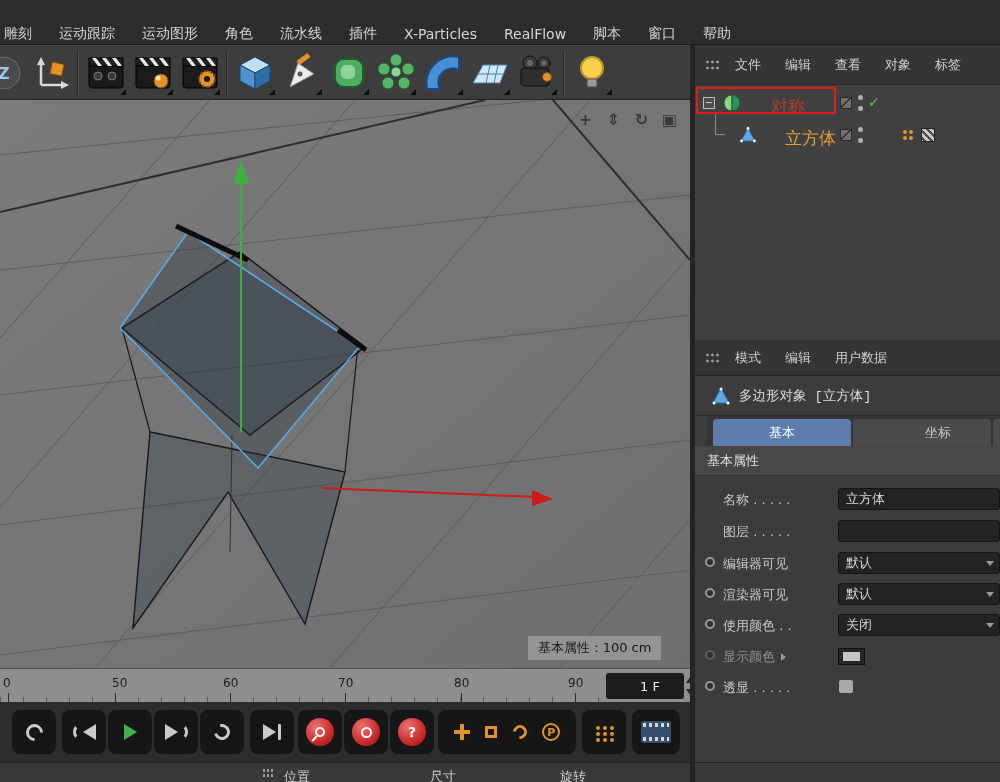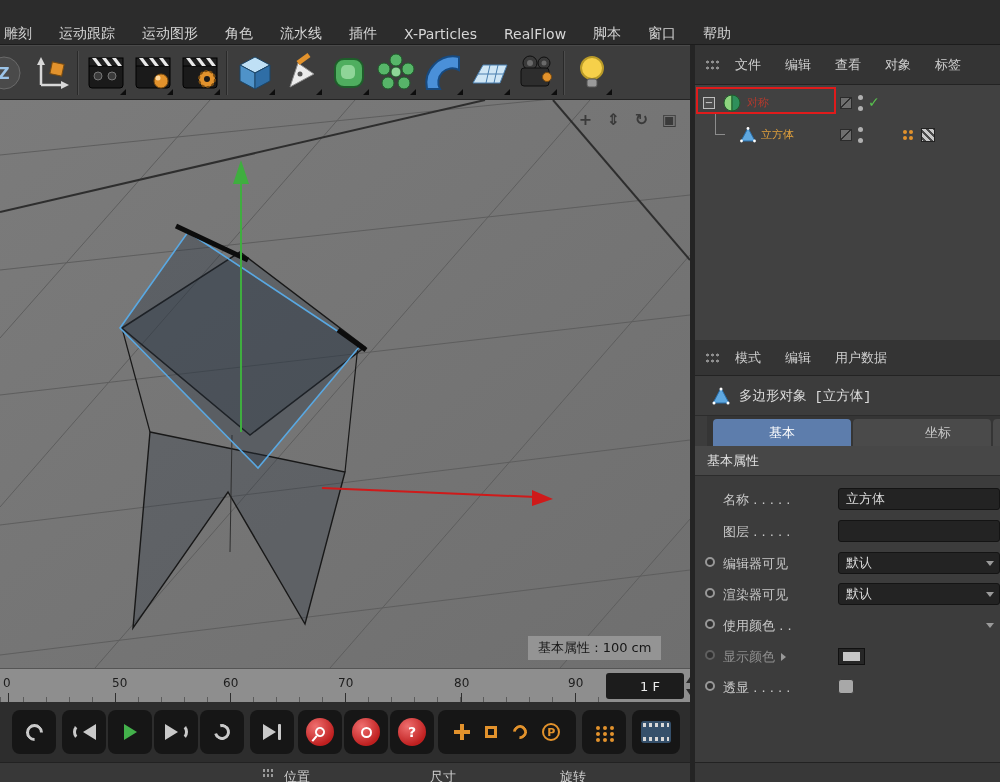--- a/index.html
+++ b/index.html
@@ -129,21 +129,21 @@
     background:radial-gradient(#8f8f8f 1.2px, transparent 1.3px);
     background-size:5px 6px; }
   .ombody { position:absolute; left:0; top:40px; width:305px; height:255px;
     background:#414141; }
   .omrow { position:absolute; left:0; width:305px; height:28px; }
   .expandbox { position:absolute; left:8px; top:8px; width:12px; height:12px;
     background:#4d4d4d; border:1px solid #bdbdbd; color:#ddd; font-size:10px;
     line-height:9px; text-align:center; }
   .treeL { position:absolute; left:20px; top:-8px; width:10px; height:22px;
     border-left:1px solid #8c8c8c; border-bottom:1px solid #8c8c8c; }
-  .omname { position:absolute; top:6px; font-size:11px; white-space:nowrap; }
+  .omname { position:absolute; top:6px; font-size:17px; white-space:nowrap;margin-left:24px; }
   .editbox { position:absolute; left:145px; top:8px; width:12px; height:12px;
     background:#6e6e6e; border:1px solid #2b2b2b;
     background-image:linear-gradient(135deg,transparent 45%,#2e2e2e 45% 55%,transparent 55%); }
   .visdots { position:absolute; left:163px; top:6px; width:5px; height:16px; }
   .visdots::before { content:""; position:absolute; left:0; top:0; width:5px;
     height:5px; border-radius:50%; background:#b0b0b0; }
   .visdots::after { content:""; position:absolute; left:0; bottom:0; width:5px;
     height:5px; border-radius:50%; background:#b0b0b0; }
   .ocheck { position:absolute; left:173px; top:5px; color:#58c04e; font-size:14px;
     font-weight:bold; }
@@ -535,20 +535,21 @@
     </div>
     <div class="arow" style="top:534px">
       <span class="rec"></span>
       <span class="albl">渲染器可见</span>
       <div class="ctrl">默认</div>
       <span class="ddcaret"></span>
     </div>
     <div class="arow" style="top:565px">
       <span class="rec"></span>
       <span class="albl">使用颜色 . .</span>
+      <div class="ctrl">关闭</div>
       <span class="ddcaret"></span>
     </div>
     <div class="arow" style="top:596px">
       <span class="rec dim"></span>
       <span class="albl dim arrow-r">显示颜色</span>
       <div class="colorbox">
           <span></span>
         </div>
     </div>
     <div class="arow" style="top:627px">

